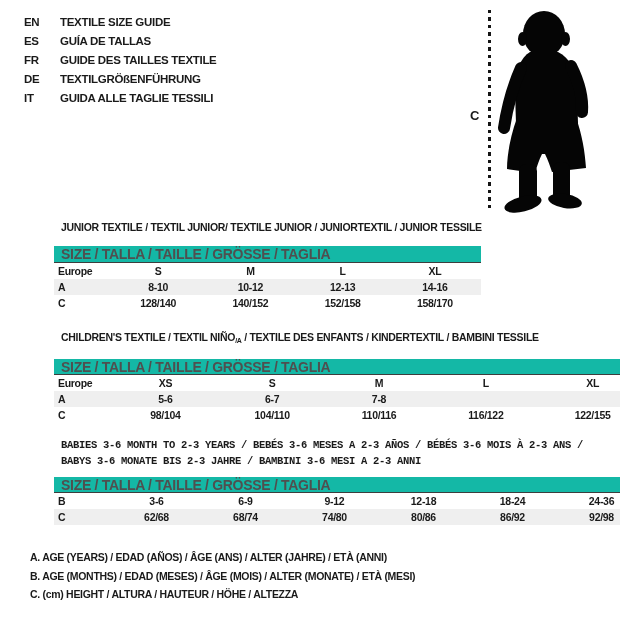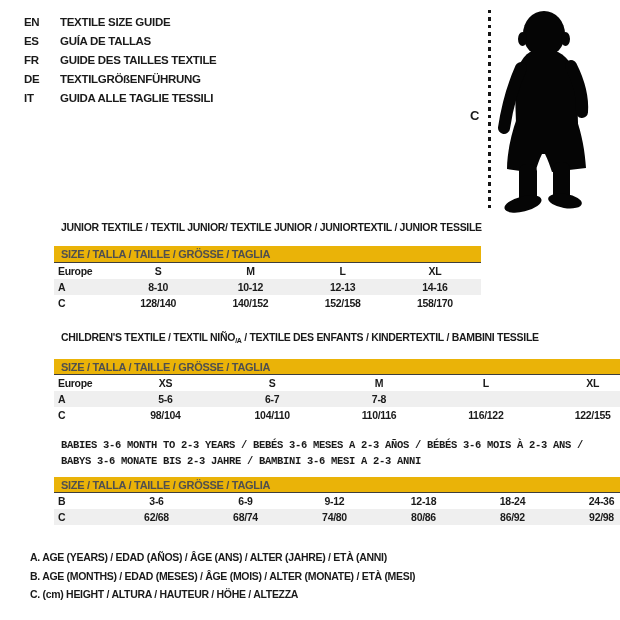--- a/index.html
+++ b/index.html
@@ -25,22 +25,22 @@
 
   
   .section{position:absolute;left:32px;margin-left:22px;}
   .sec1{top:221px;width:427px;}
   .sec2{top:331px;width:592px;}
   .sec3{top:438px;width:592px;}
   .sec-title{font-weight:700;font-size:10.5px;line-height:13px;margin:0 0 12px 7px;letter-spacing:-0.3px;white-space:nowrap;}
   .sec-title-multi{font-weight:700;font-size:10.5px;line-height:15.5px;margin:0 0 8px 7px;letter-spacing:-0.3px;white-space:nowrap;font-family:Liberation Mono, monospace;}
   .title-sub{font-size:7px;vertical-align:-2px;}
   .size-bar{
-    height:16px;line-height:16px;background:#eab308;border-bottom:1.5px solid #3d3d3d;
-    padding-left:7px;color:#4f4f4f;font-weight:700;font-size:11px;letter-spacing:-0.3px;box-sizing:border-box;
+    height:16px;line-height:16px;background:#14b8a6;border-bottom:1.5px solid #3d3d3d;
+    padding-left:7px;color:#4f4f4f;font-weight:700;font-size:14px;letter-spacing:-0.3px;box-sizing:border-box;
   }
   .sec1 .size-bar{height:17px;line-height:17px;}
   .trow{display:grid;height:16px;line-height:16px;font-weight:700;font-size:10.5px;letter-spacing:-0.3px;}
   .cols4{grid-template-columns:58px repeat(4,1fr);}
   .cols5{grid-template-columns:58px repeat(5,1fr);}
   .cols6{grid-template-columns:58px repeat(6,1fr);}
   .trow .lbl{padding-left:4px;text-align:left;}
   .trow .val{text-align:center;}
   .shaded{background:#efefef;}
 

